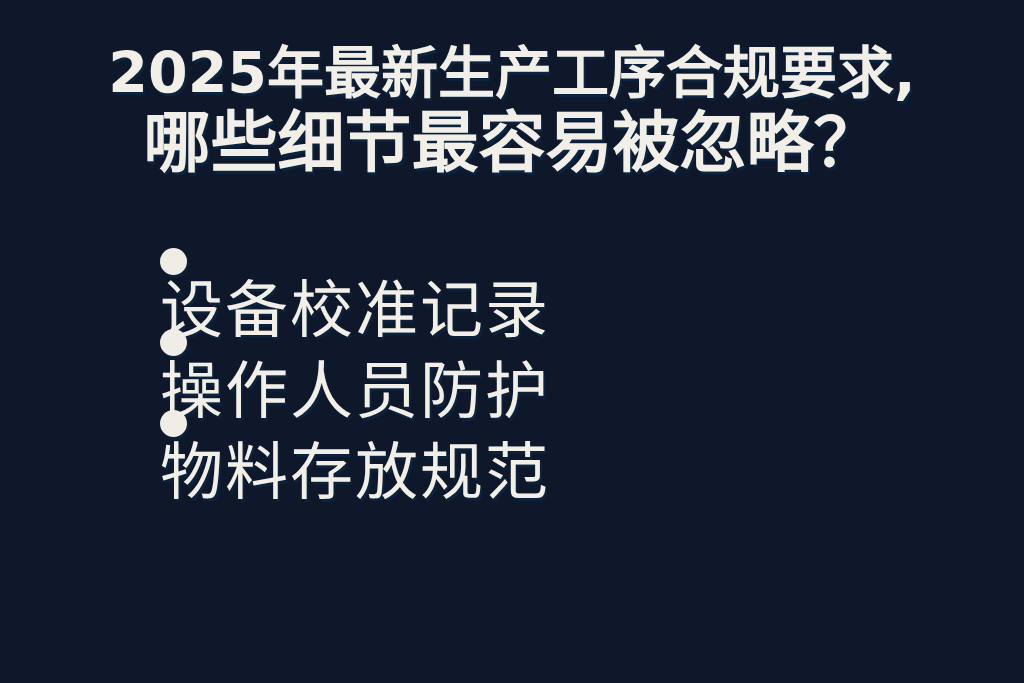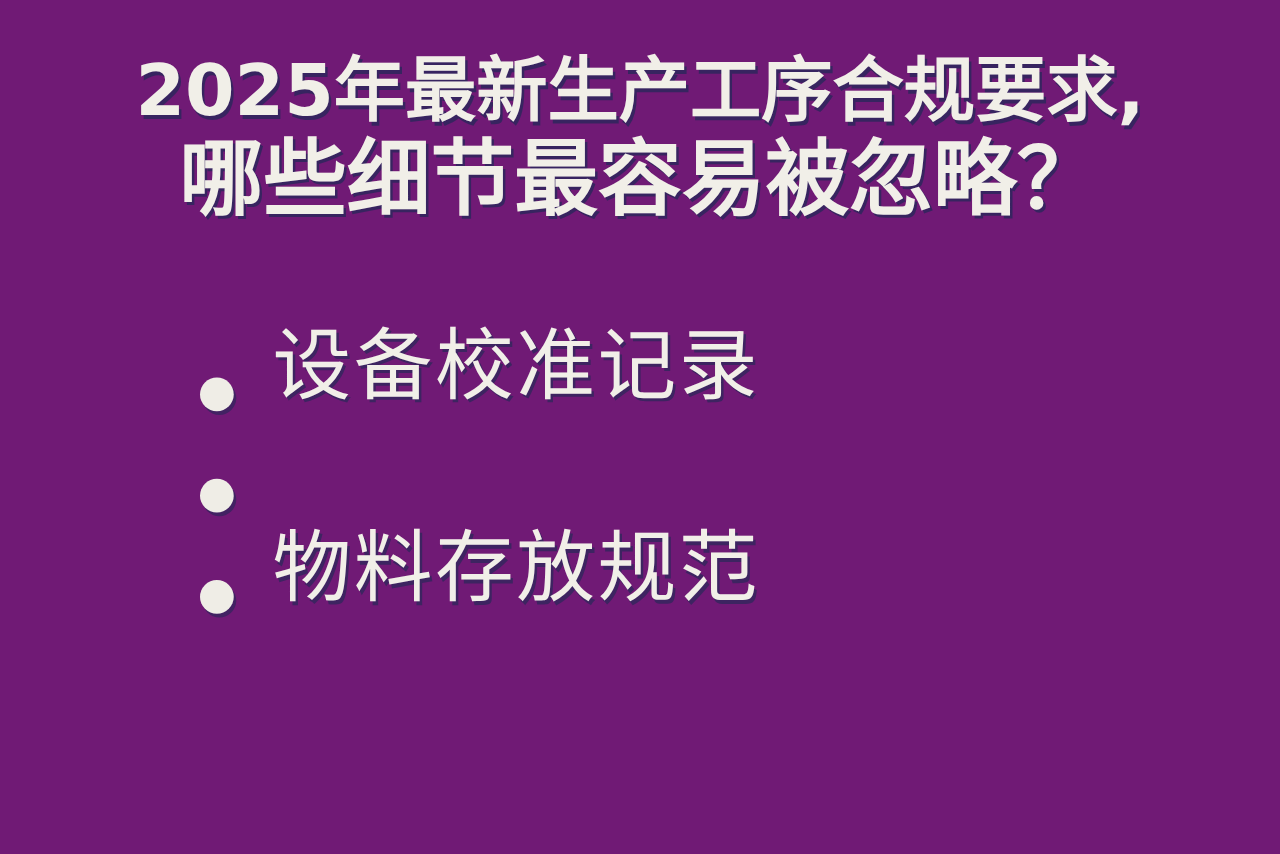--- a/index.html
+++ b/index.html
@@ -12,21 +12,21 @@
     width: 1024px;
     height: 683px;
     overflow: hidden;
     font-family: "DejaVu Sans", "Liberation Sans", sans-serif;
   }
 
   #slide {
     position: relative;
     width: 1024px;
     height: 683px;
-    background: #701a75;
+    background: #0f172a;
     box-sizing: border-box;
     overflow: hidden;
     padding-left: 34px;
   }
 
   
   #title-block {
     position: absolute;
     top: 38px;
     left: 0;
@@ -55,22 +55,23 @@
     top: 248px;
     left: 160px;
     width: 700px;
     list-style: none;
     margin: 0;
     padding: 0;
   }
 
   .bullet-row {
     display: flex;
-    align-items: flex-end;
+    align-items: flex-start;
     height: 81px;
+    flex-direction: column;
   }
 
   .bullet-marker {
     flex: 0 0 auto;
     width: 27px;
     height: 27px;
     border-radius: 50%;
     background: #EFEDE6;
     box-shadow: 2px 3px 0 rgba(10, 45, 78, 0.45);
     margin-right: 31px;
@@ -101,20 +102,21 @@
   <ul id="bullet-list">
 
     <li class="bullet-row">
       <span class="bullet-marker"></span>
       <span class="bullet-text">设备校准记录</span>
     </li>
 
 
     <li class="bullet-row">
       <span class="bullet-marker"></span>
+      <span class="bullet-text">操作人员防护</span>
     </li>
 
     <li class="bullet-row">
       <span class="bullet-marker"></span>
       <span class="bullet-text">物料存放规范</span>
     </li>
 
 
   </ul>
 

